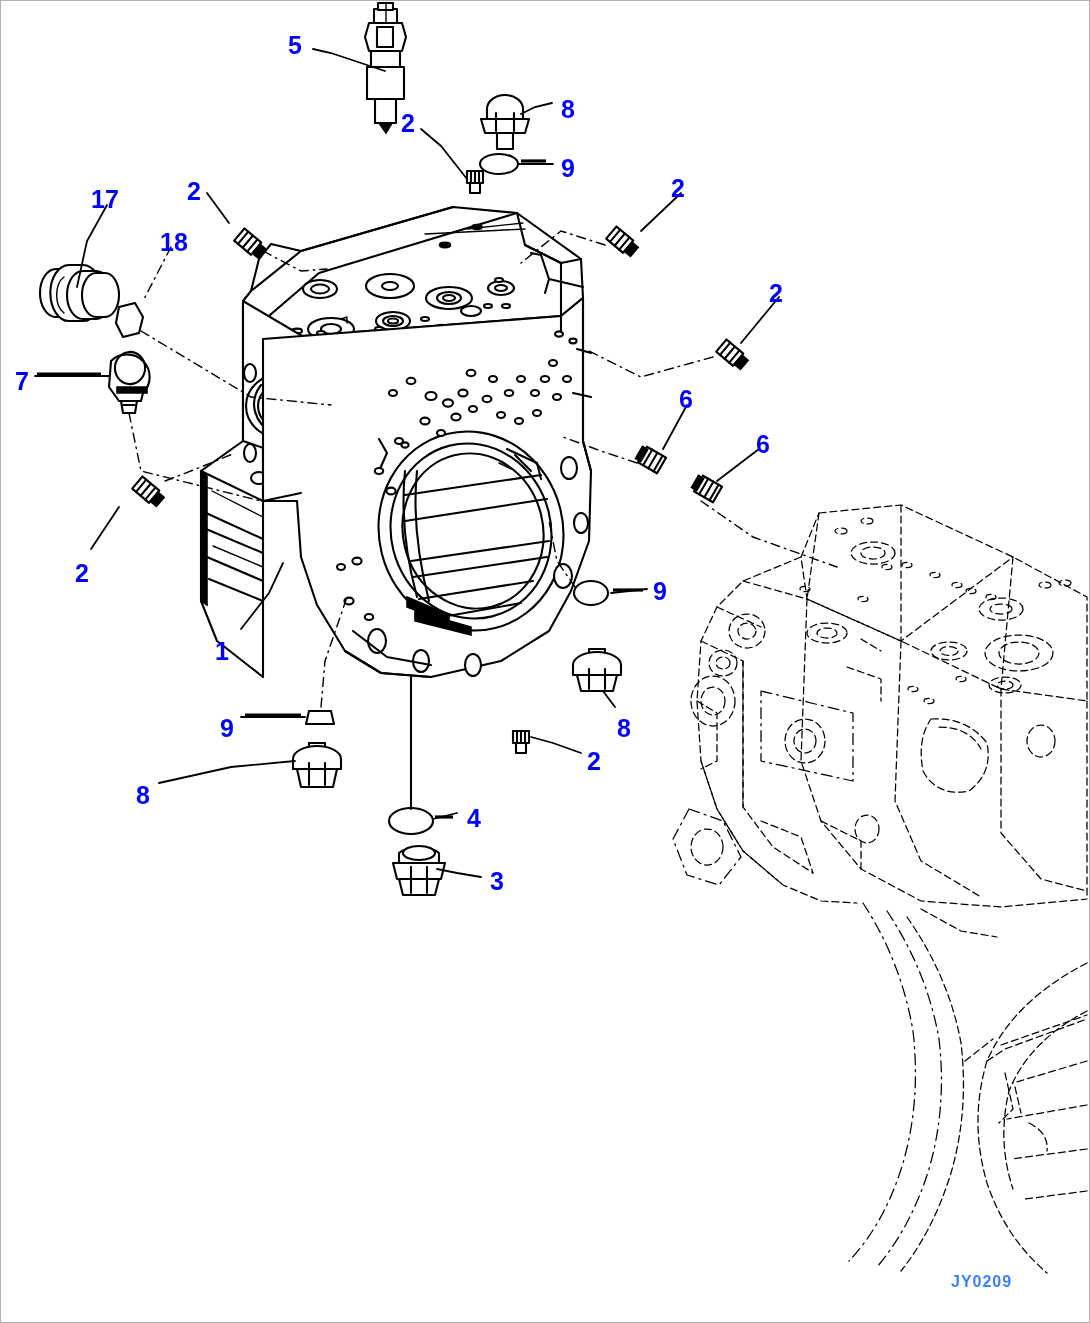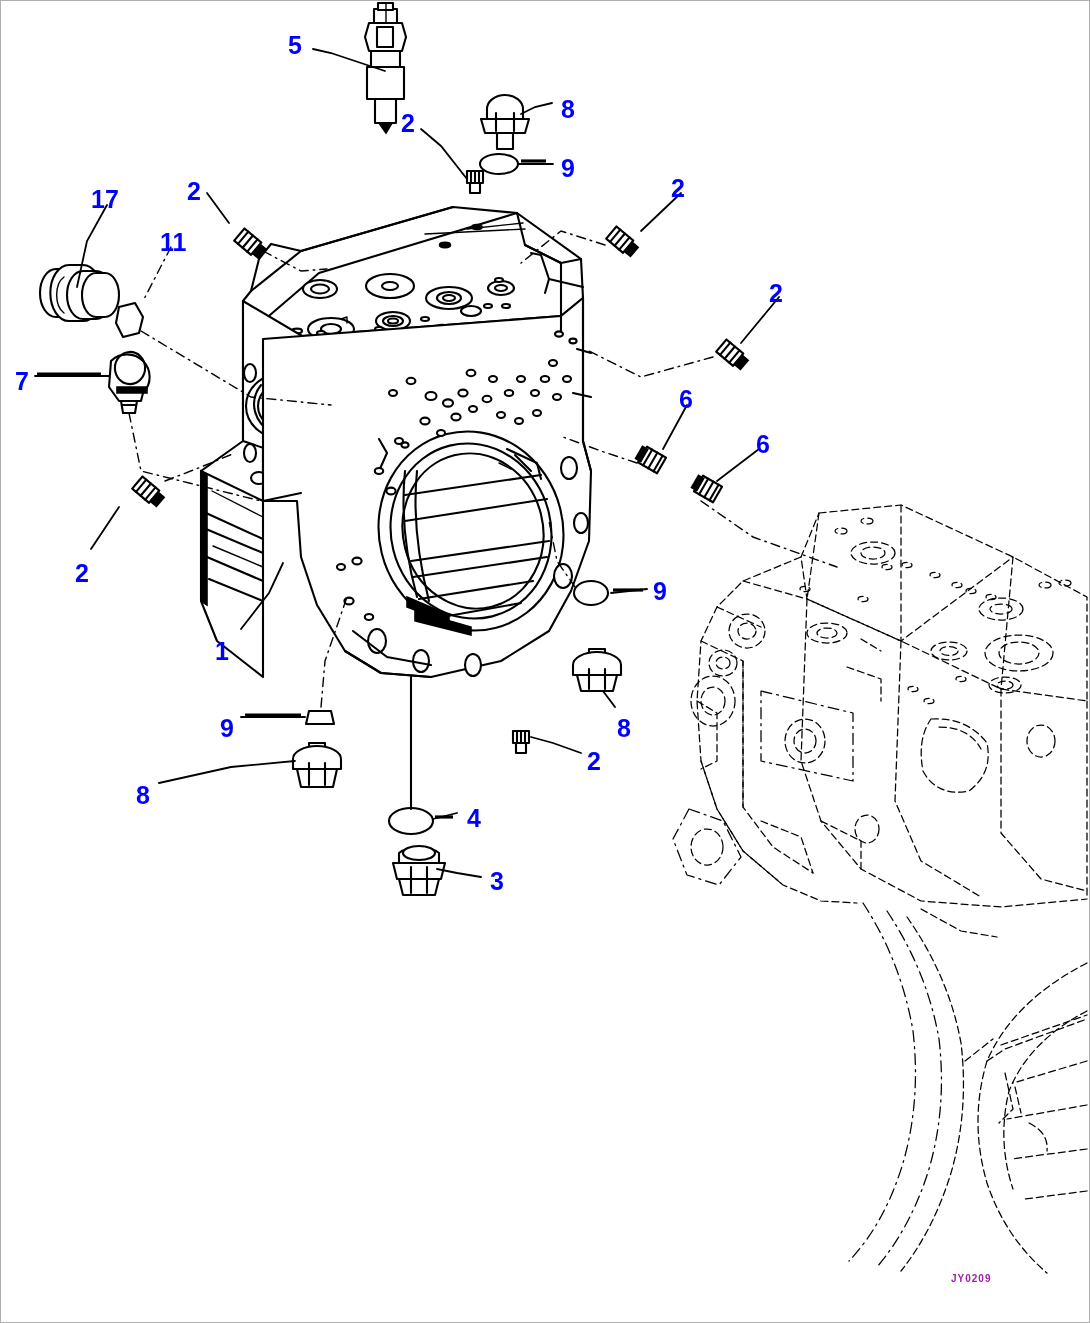--- a/index.html
+++ b/index.html
@@ -20,24 +20,24 @@
     font-family:"Liberation Sans",sans-serif;
     font-weight:bold;
     font-size:25px;
     line-height:25px;
     letter-spacing:0px;
     user-select:none;
     white-space:nowrap;
   }
   .wm{
     position:absolute;
-    color:#a21caf;
+    color:#3b82f6;
     font-family:"Liberation Sans",sans-serif;
     font-weight:bold;
-    font-size:10px;
+    font-size:16px;
     letter-spacing:1px;
     white-space:nowrap;
   }
 </style>
 </head>
 <body>
 
 <div id="sheet">
 
   <svg id="art" viewBox="0 0 1090 1323" xmlns="http://www.w3.org/2000/svg">
@@ -493,21 +493,21 @@
     </g>
   </svg>
 
   <div class="callout" style="left:287px;top:32px;">5</div>
   <div class="callout" style="left:400px;top:110px;">2</div>
   <div class="callout" style="left:560px;top:96px;">8</div>
   <div class="callout" style="left:560px;top:155px;">9</div>
   <div class="callout" style="left:186px;top:178px;">2</div>
   <div class="callout" style="left:90px;top:186px;">17</div>
   <div class="callout" style="left:670px;top:175px;">2</div>
-  <div class="callout" style="left:159px;top:229px;">11</div>
+  <div class="callout" style="left:159px;top:229px;">18</div>
   <div class="callout" style="left:768px;top:280px;">2</div>
   <div class="callout" style="left:14px;top:368px;">7</div>
   <div class="callout" style="left:678px;top:386px;">6</div>
   <div class="callout" style="left:755px;top:431px;">6</div>
   <div class="callout" style="left:74px;top:560px;">2</div>
   <div class="callout" style="left:652px;top:578px;">9</div>
   <div class="callout" style="left:214px;top:638px;">1</div>
   <div class="callout" style="left:616px;top:715px;">8</div>
   <div class="callout" style="left:219px;top:715px;">9</div>
   <div class="callout" style="left:586px;top:748px;">2</div>

